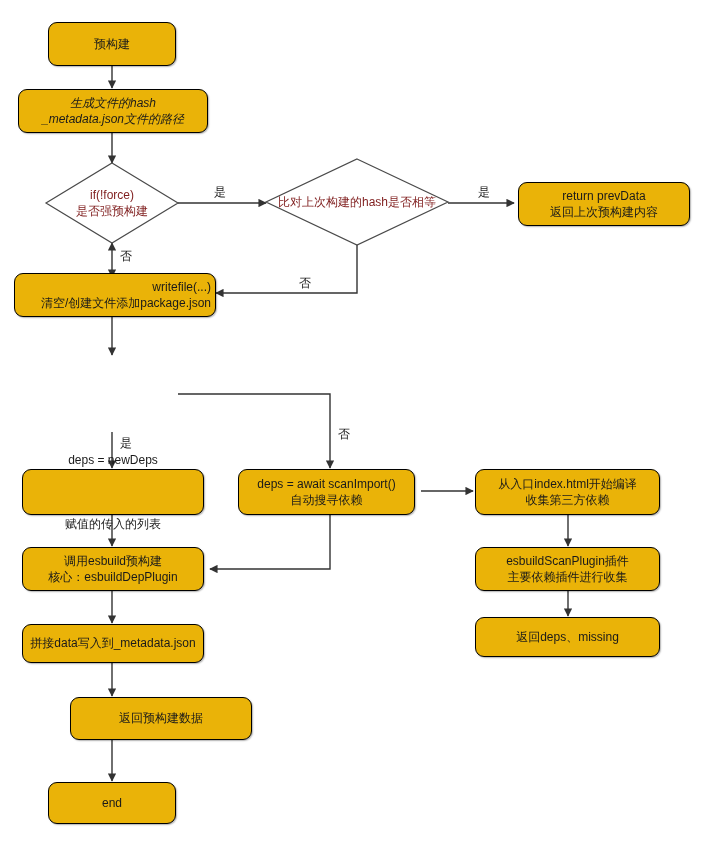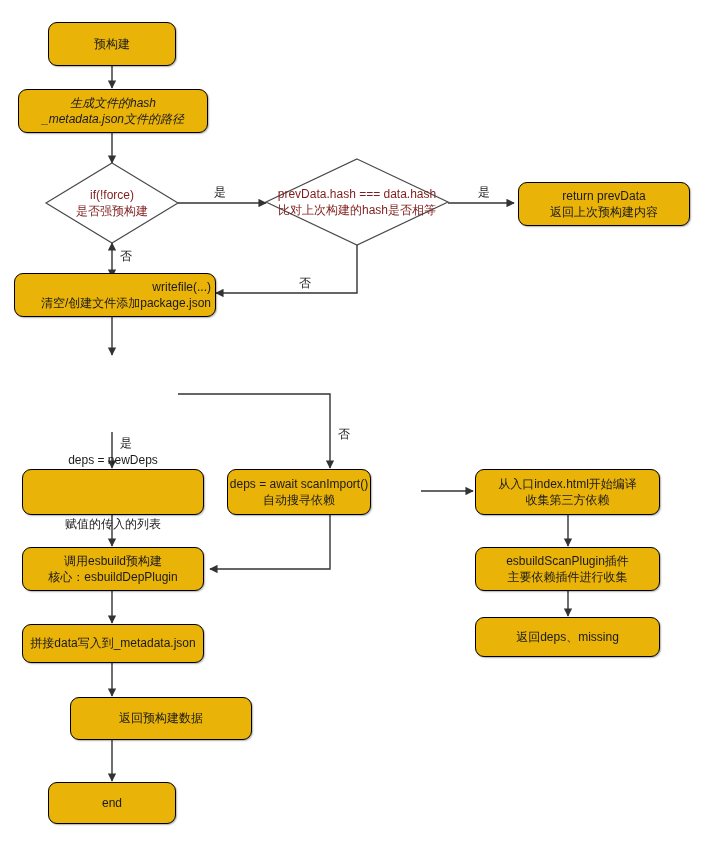--- a/index.html
+++ b/index.html
@@ -145,42 +145,41 @@
       <span class="ln">if(!force)</span>
       <span class="ln">是否强预构建</span>
     </div>
   </div>
 
   <div class="diamond" style="left:266px; top:159px; width:182px; height:86px;">
     <svg class="dshape" viewBox="0 0 182 86" preserveAspectRatio="none">
       <polygon points="91,0 182,43 91,86 0,43" fill="#ffffff" stroke="#4a4a4a" stroke-width="1.2"></polygon>
     </svg>
     <div class="dtext">
-      <span class="ln">prevData.hash === data.hash</span>
       <span class="ln">比对上次构建的hash是否相等</span>
     </div>
   </div>
 
   <div class="node" style="left:518px; top:182px; width:172px; height:44px;">
     <span class="ln">return prevData</span>
     <span class="ln">返回上次预构建内容</span>
   </div>
 
   <div class="node" style="left:14px; top:273px; width:202px; height:44px;align-items:flex-end;">
     <span class="ln">writefile(...)</span>
     <span class="ln">清空/创建文件添加package.json</span>
   </div>
 
 
   <div class="node" style="left:22px; top:469px; width:182px; height:46px;gap:48px;">
     <span class="ln">deps = newDeps</span>
     <span class="ln">赋值的传入的列表</span>
   </div>
 
-  <div class="node" style="left:227px; top:469px; width:144px; height:46px;">
+  <div class="node" style="left:238px; top:469px; width:177px; height:46px;">
     <span class="ln">deps = await scanImport()</span>
     <span class="ln">自动搜寻依赖</span>
   </div>
 
   <div class="node" style="left:475px; top:469px; width:185px; height:46px;">
     <span class="ln">从入口index.html开始编译</span>
     <span class="ln">收集第三方依赖</span>
   </div>
 
   <div class="node" style="left:22px; top:547px; width:182px; height:44px;">

